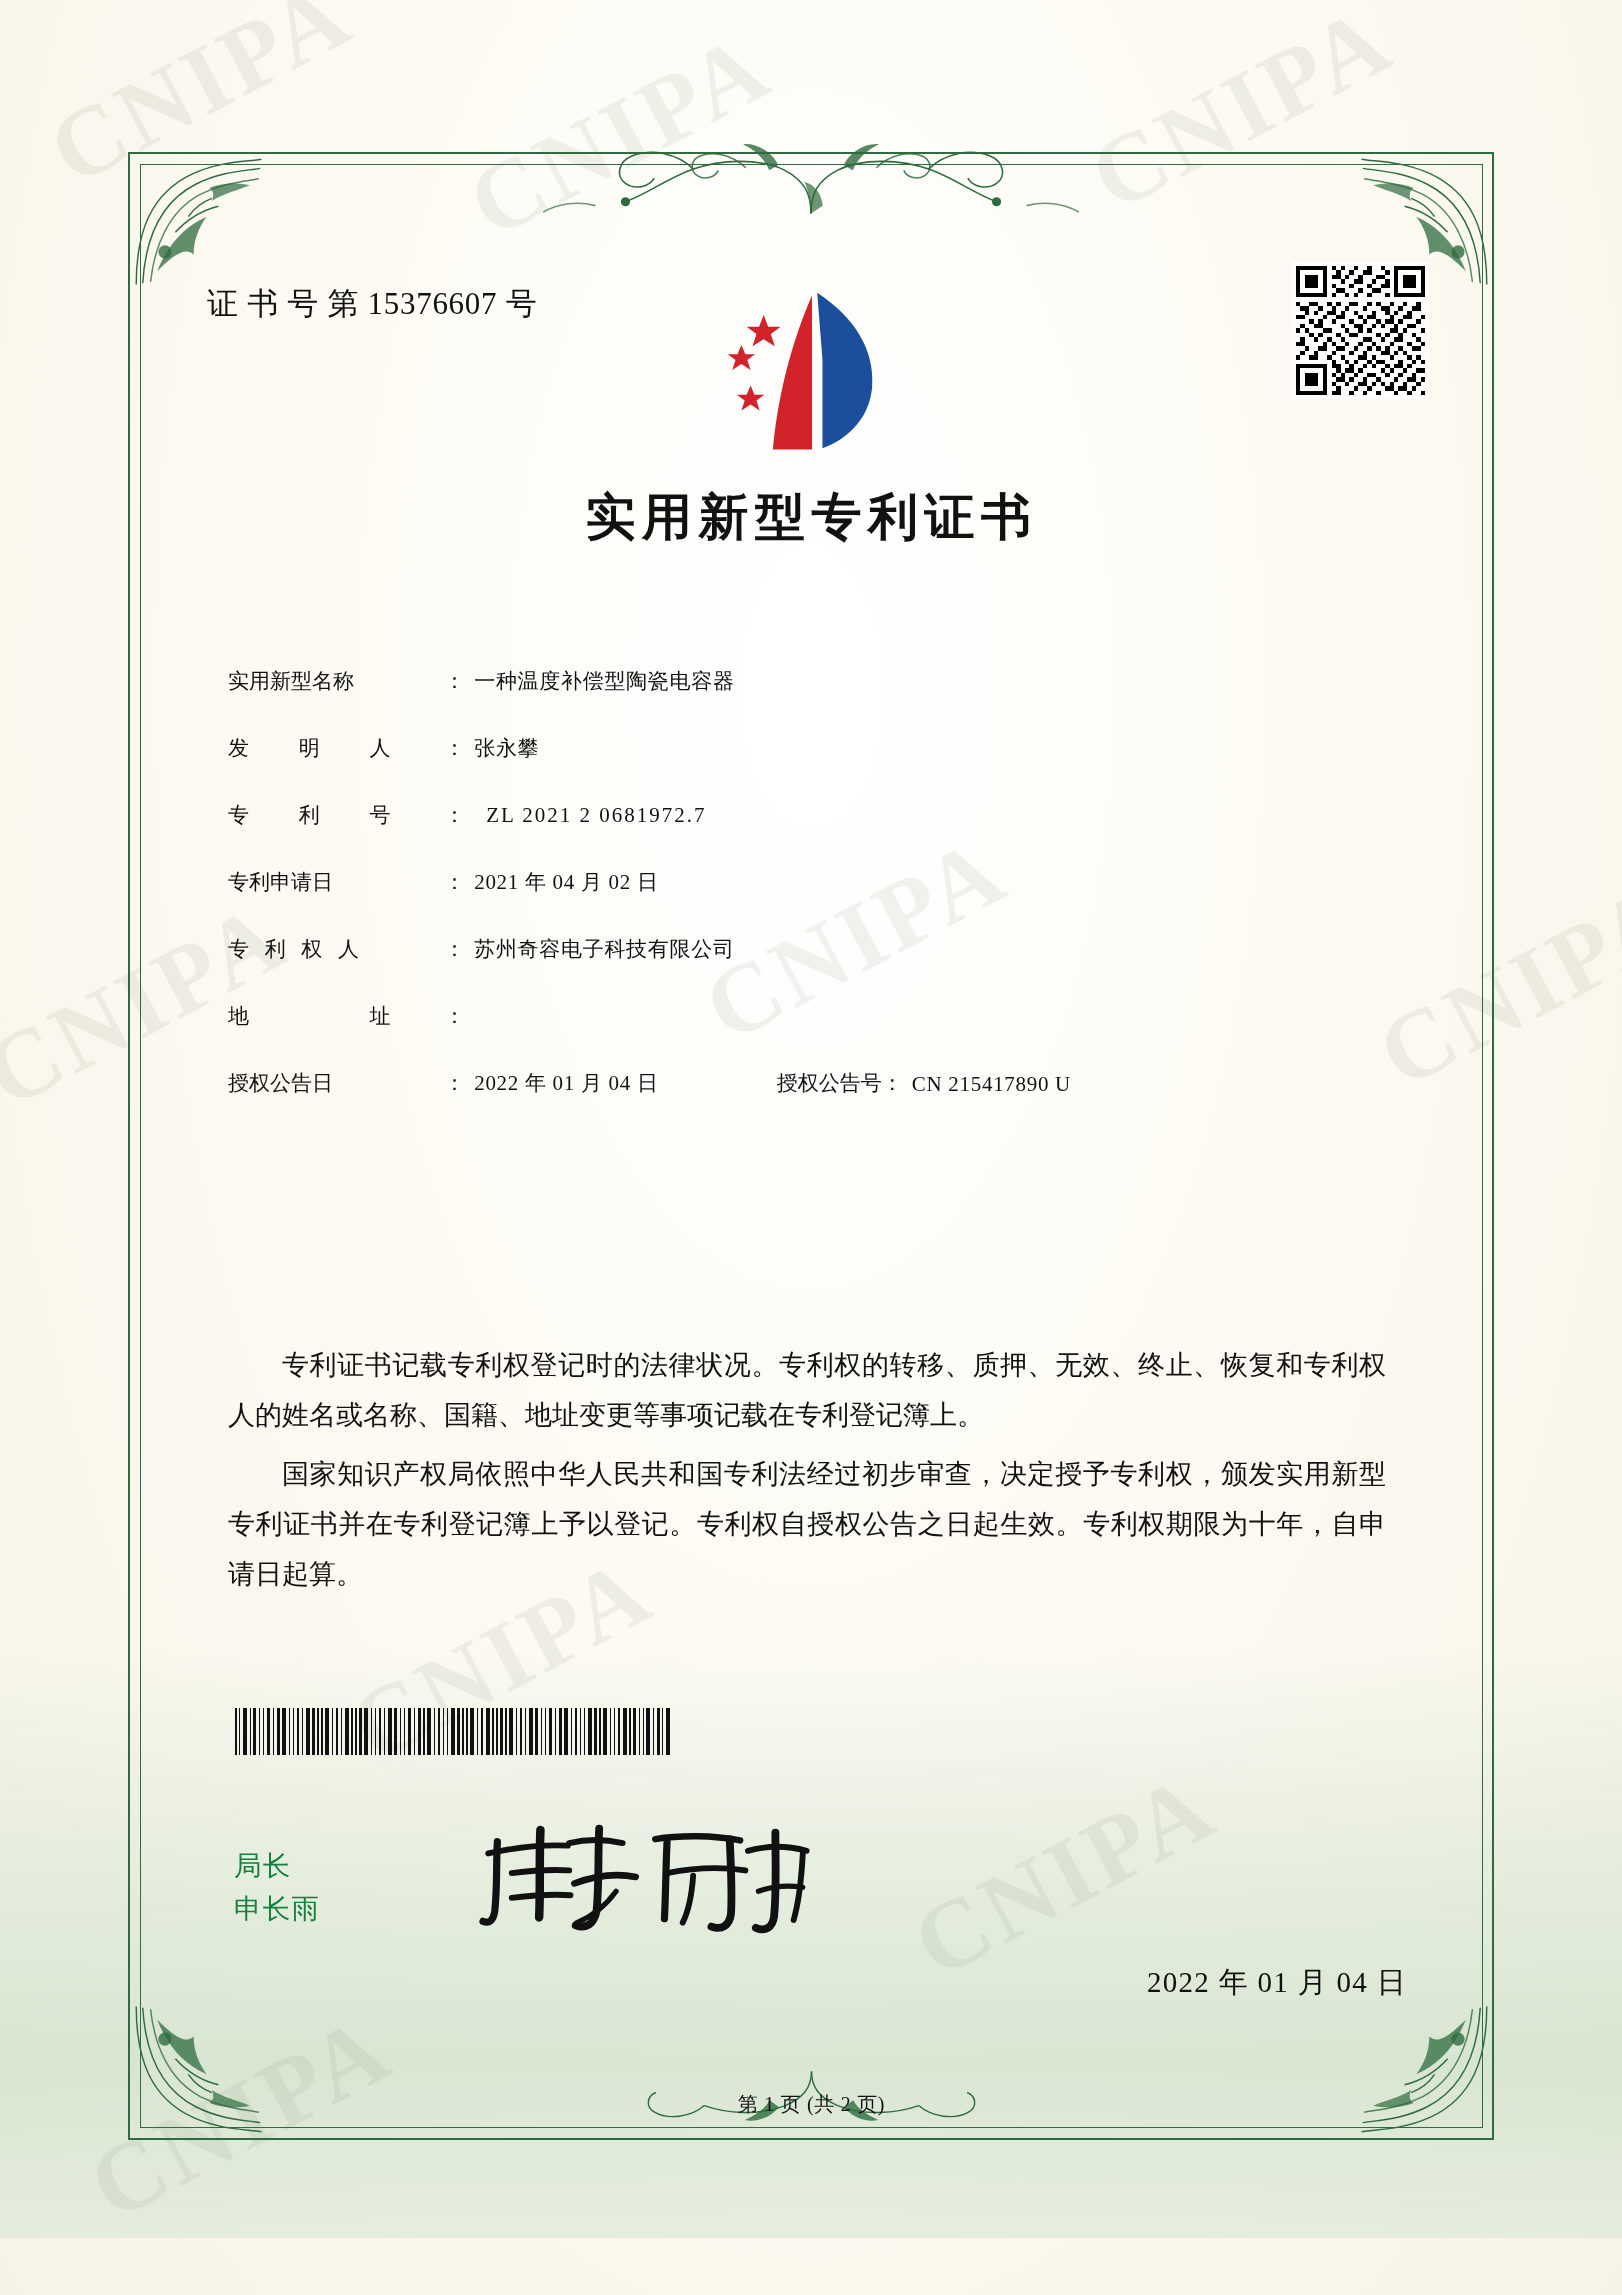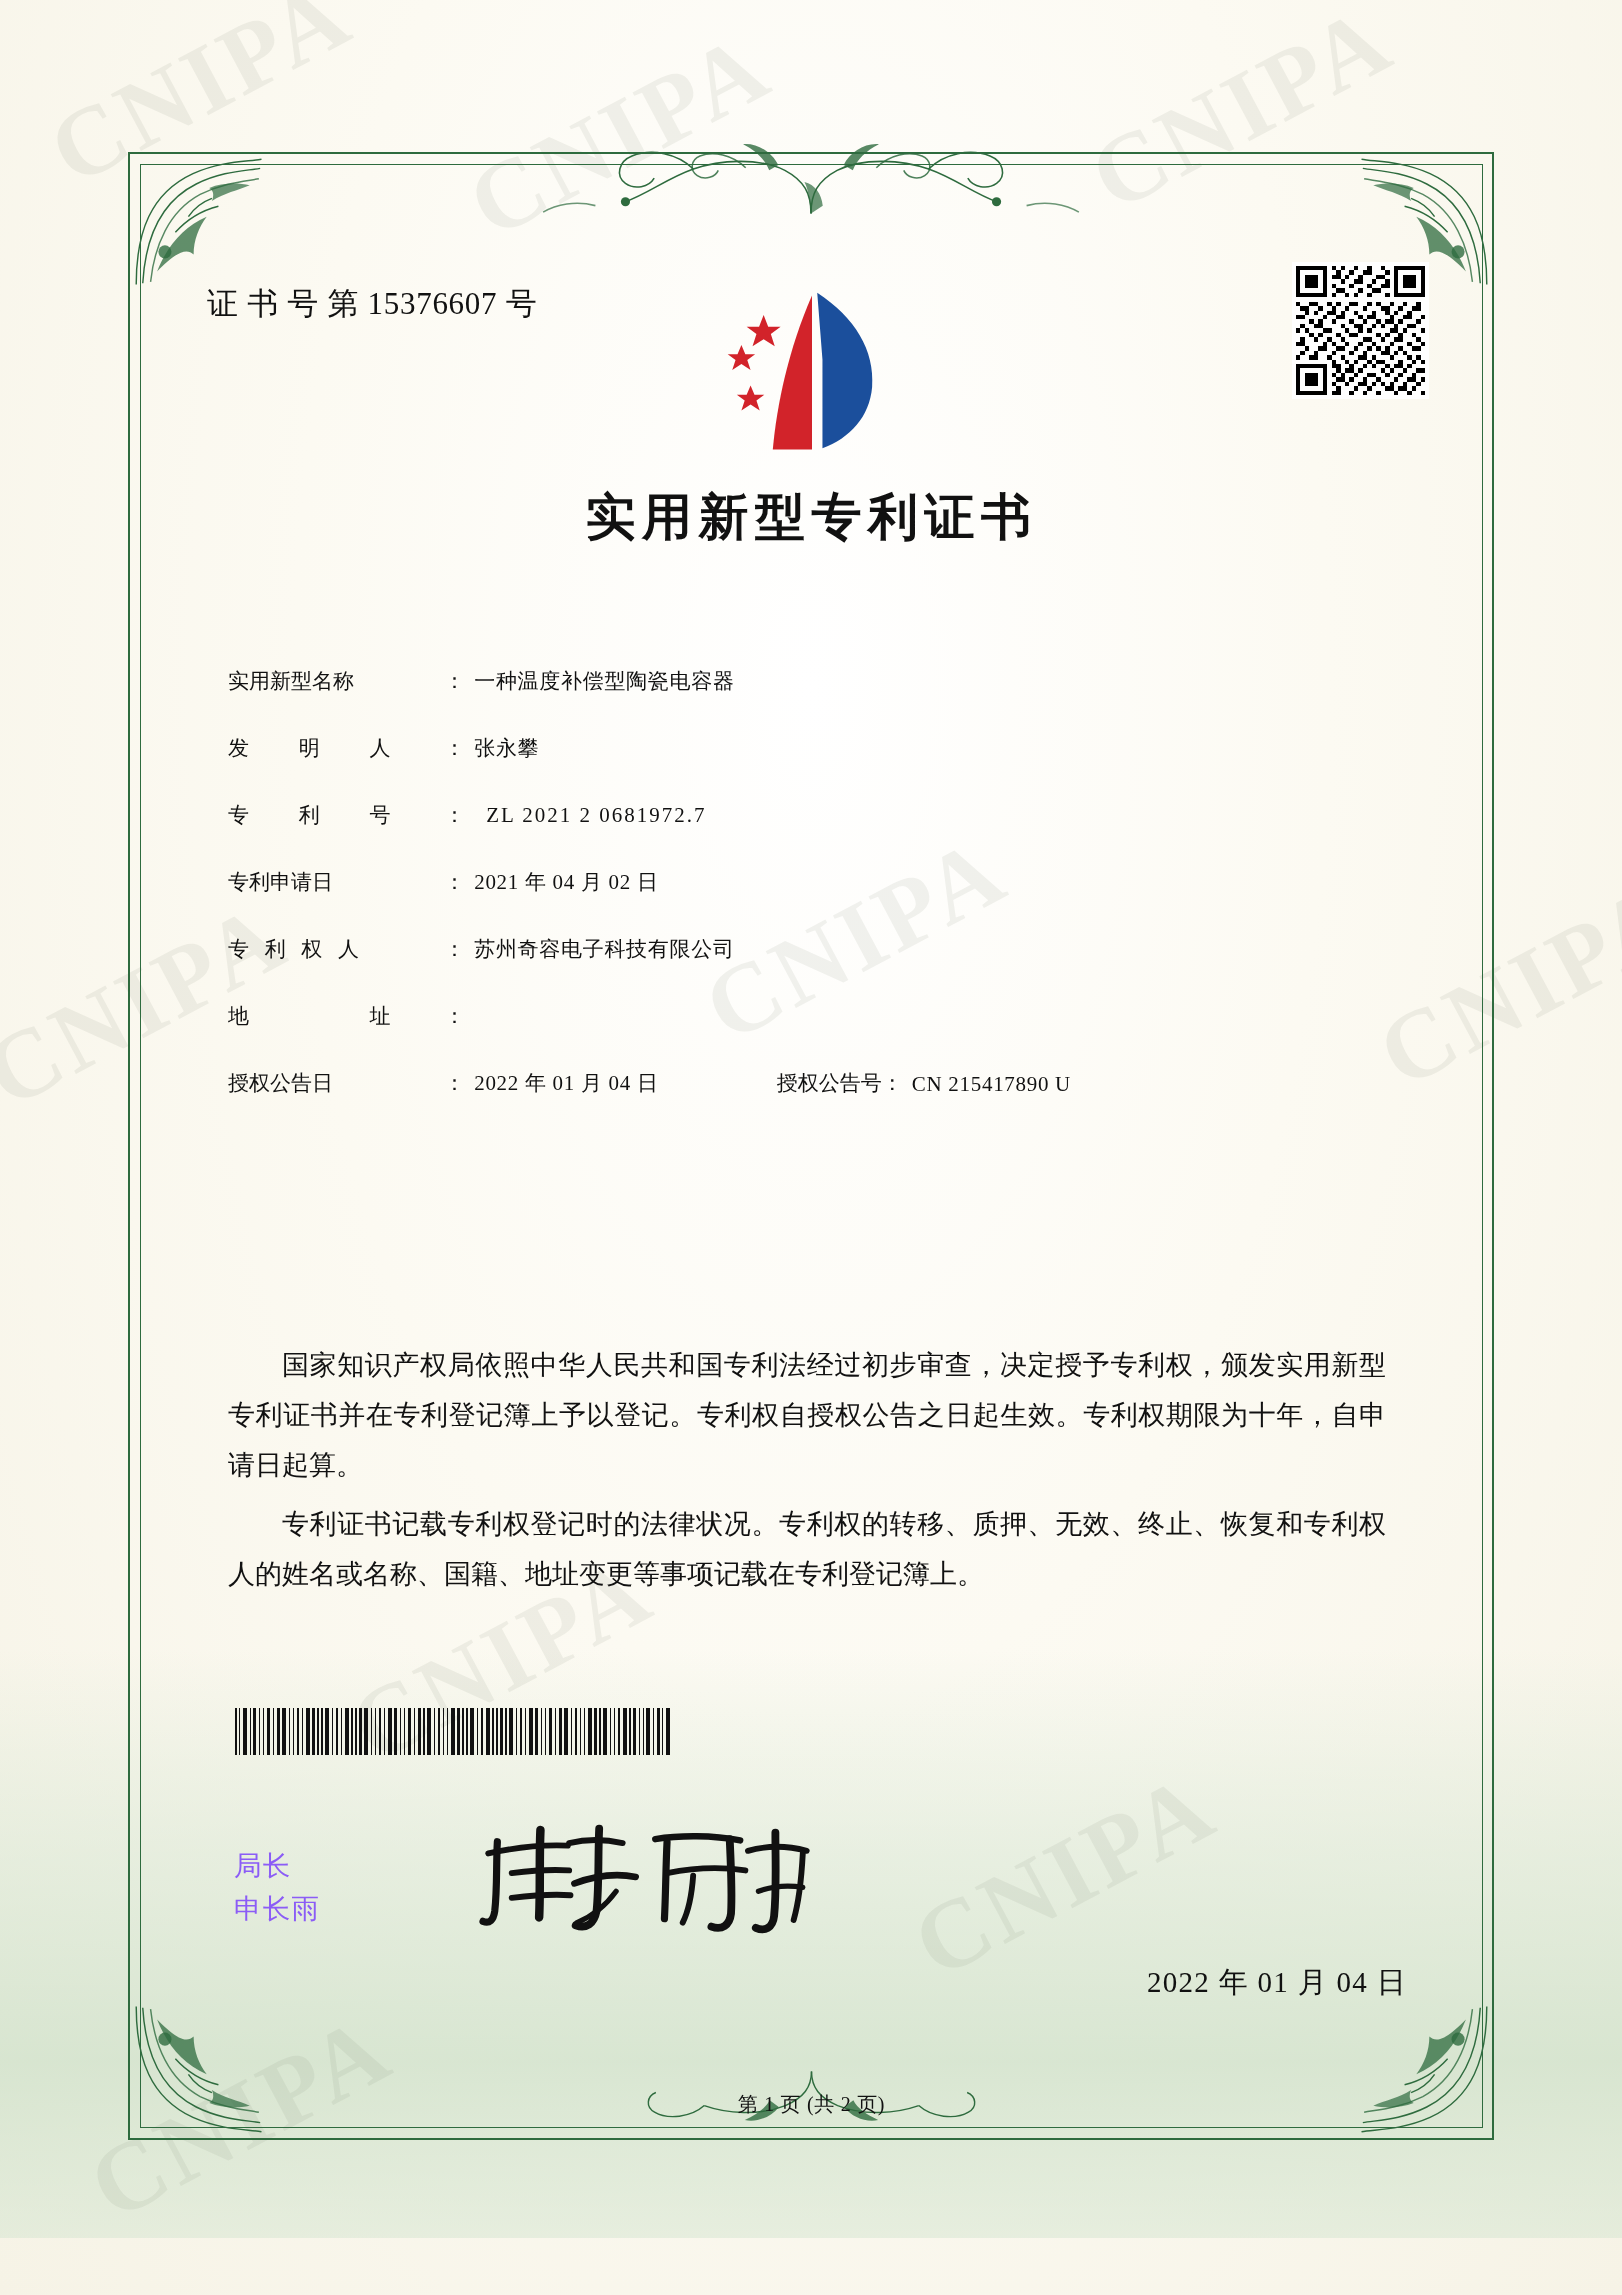--- a/index.html
+++ b/index.html
@@ -216,21 +216,21 @@
   }
   .barcode svg { width: 100%; height: 100%; display: block; }
 
   
   .sig-label {
     position: absolute;
     left: 234px;
     top: 1845px;
     font-size: 27.5px;
     line-height: 1.55;
-    color: #8b5cf6;
+    color: #15803d;
     letter-spacing: 1.3px;
   }
   .sig-mark {
     position: absolute;
     left: 471px;
     top: 1813px;
     width: 366px;
     height: 124px;
     color: #111;
   }
@@ -639,22 +639,22 @@
       <span class="field-label">授权公告日</span>
       <span class="field-colon">：</span>
       <span class="field-value">2022 年 01 月 04 日</span>
       <span class="second-label">授权公告号</span>
       <span class="field-colon">：</span>
       <span class="field-value">CN 215417890 U</span>
     </div>
   </div>
 
   <div class="paragraphs">
+    <p>专利证书记载专利权登记时的法律状况。专利权的转移、质押、无效、终止、恢复和专利权人的姓名或名称、国籍、地址变更等事项记载在专利登记簿上。</p>
     <p>国家知识产权局依照中华人民共和国专利法经过初步审查，决定授予专利权，颁发实用新型专利证书并在专利登记簿上予以登记。专利权自授权公告之日起生效。专利权期限为十年，自申请日起算。</p>
-    <p>专利证书记载专利权登记时的法律状况。专利权的转移、质押、无效、终止、恢复和专利权人的姓名或名称、国籍、地址变更等事项记载在专利登记簿上。</p>
   </div>
 
   <div class="barcode">
     <svg viewBox="0 0 680 72" shape-rendering="crispEdges">
       <g fill="#111">
         <rect x="0" y="0" width="4" height="72"></rect>
           <rect x="7" y="0" width="2" height="72"></rect>
         <rect x="13" y="0" width="6" height="72"></rect>
           <rect x="23" y="0" width="2" height="72"></rect>
         <rect x="29" y="0" width="4" height="72"></rect>

